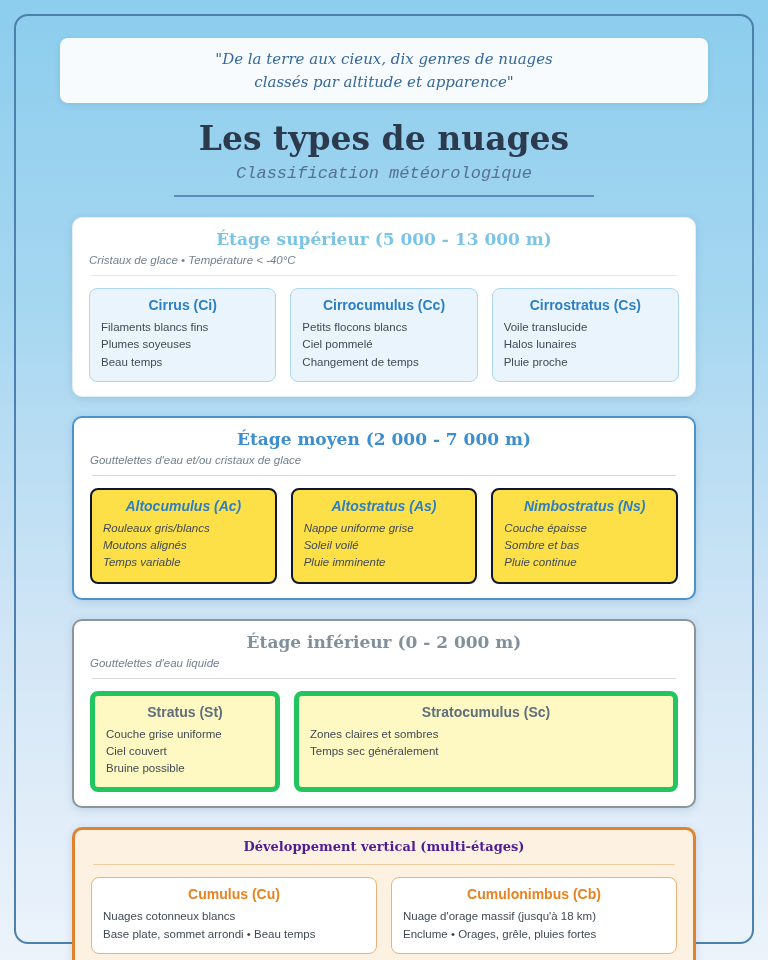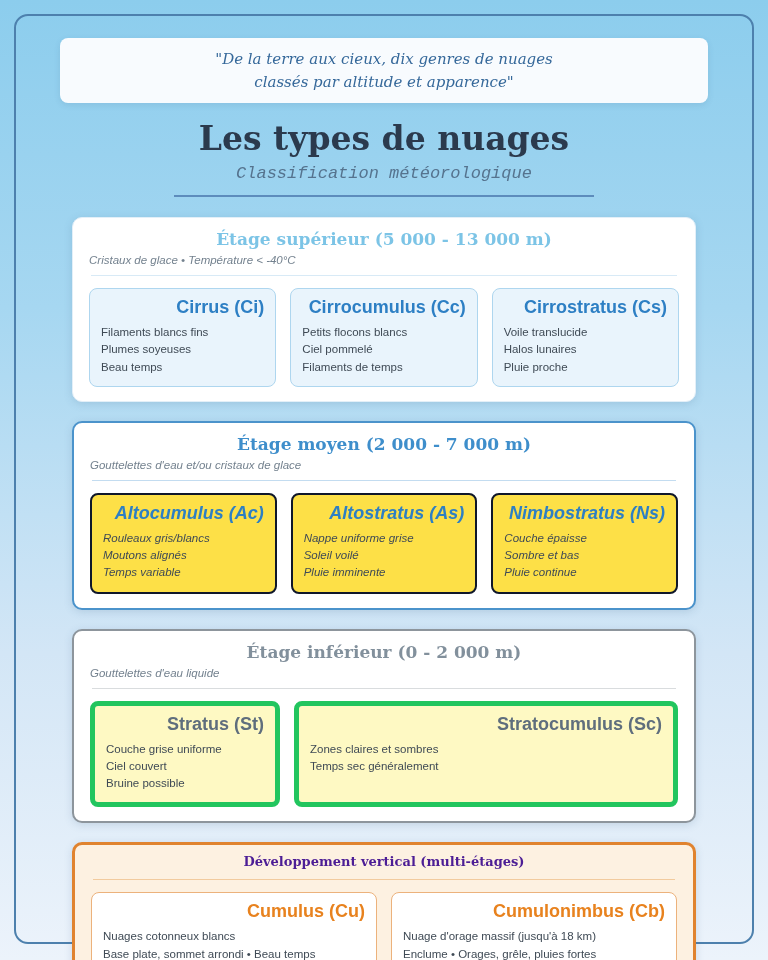--- a/index.html
+++ b/index.html
@@ -73,23 +73,23 @@
     color: #74828f;
   }
   .sec-divider { margin: 9px 2px 12px 2px; border-top: 1px solid #ccc; }
   .cards { display: flex; gap: 14px; }
   .card {
     flex: 1;
     border-radius: 8px;
     padding: 8px 11px 10px 11px;
   }
   .card-title {
-    text-align: right;
+    text-align: center;
     font-weight: bold;
-    font-size: 18px;
+    font-size: 14px;
     margin-bottom: 6px;
   }
   .card-line {
     font-size: 11.5px;
     color: #3f4a55;
     line-height: 1.5;
   }
   
   .theme-sky { border: 1px solid #e3eff8; }
   .theme-sky .sec-title { color: #7cc4e6; }
@@ -138,21 +138,21 @@
       <div class="card">
         <div class="card-title">Cirrus (Ci)</div>
         <div class="card-line">Filaments blancs fins</div>
         <div class="card-line">Plumes soyeuses</div>
         <div class="card-line">Beau temps</div>
       </div>
       <div class="card">
         <div class="card-title">Cirrocumulus (Cc)</div>
         <div class="card-line">Petits flocons blancs</div>
         <div class="card-line">Ciel pommelé</div>
-        <div class="card-line">Filaments de temps</div>
+        <div class="card-line">Changement de temps</div>
       </div>
       <div class="card">
         <div class="card-title">Cirrostratus (Cs)</div>
         <div class="card-line">Voile translucide</div>
         <div class="card-line">Halos lunaires</div>
         <div class="card-line">Pluie proche</div>
       </div>
     </div>
   </section>
 

